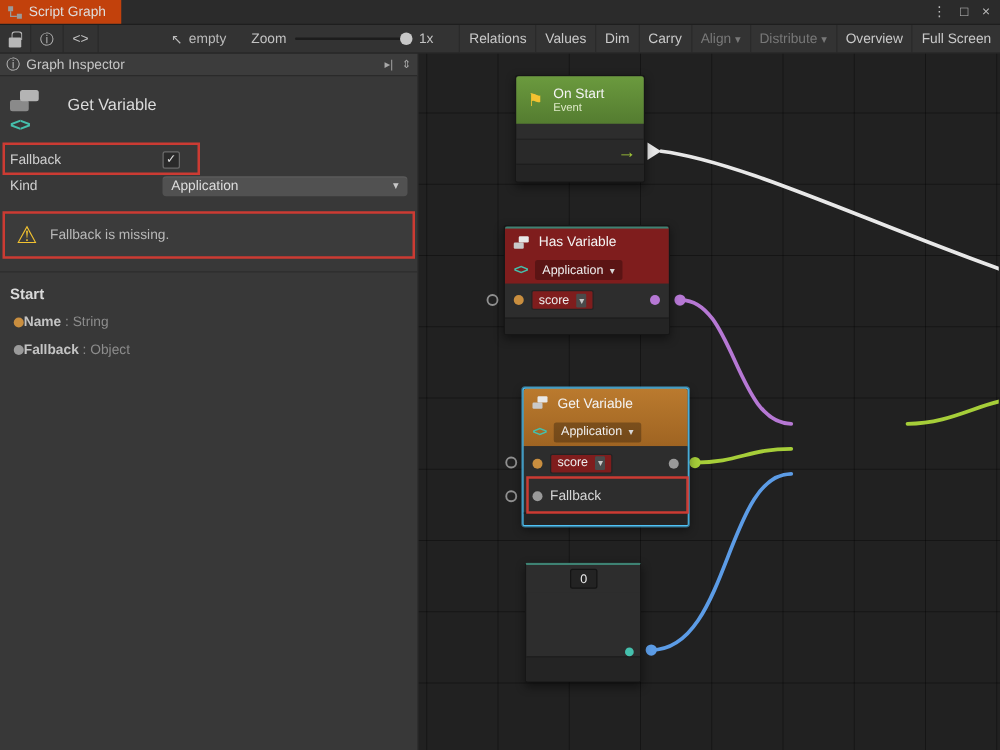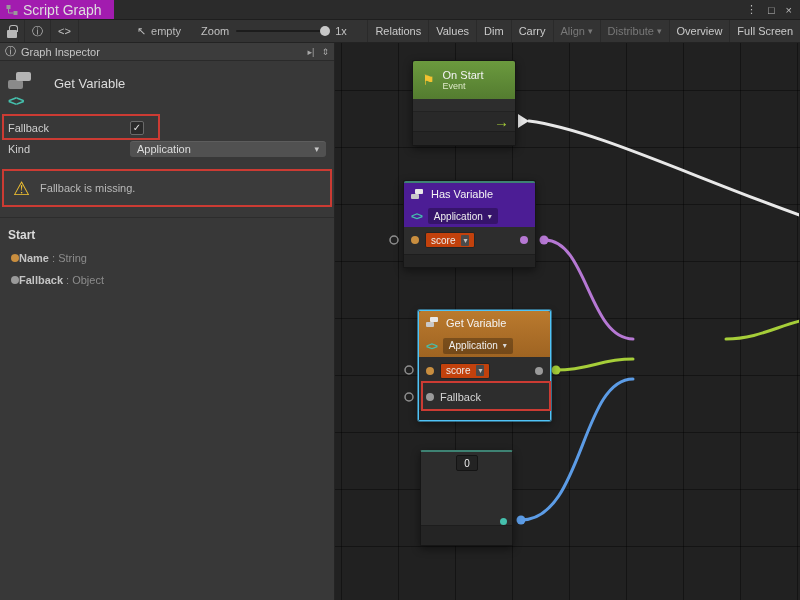--- a/index.html
+++ b/index.html
@@ -2,21 +2,21 @@
 <html><head>
 <meta charset="utf-8">
 <style>
   *{margin:0;padding:0;box-sizing:border-box}
   html,body{width:800px;height:600px;overflow:hidden;background:#383838;
     font-family:"Liberation Sans","DejaVu Sans",sans-serif}
   .window{width:800px;height:600px;display:flex;flex-direction:column;color:#C8C8C8;font-size:11px}
 
   
   .titlebar{height:20px;flex:0 0 20px;background:#2B2B2B;display:flex;align-items:stretch;border-bottom:1px solid #1E1E1E}
-  .tab{display:flex;align-items:center;gap:5px;background:#a21caf;padding:0 12px 0 6px;color:#DEDEDE;font-size:14px}
+  .tab{display:flex;align-items:center;gap:5px;background:#c2410c;padding:0 12px 0 6px;color:#DEDEDE;font-size:11px}
   .tb-right{margin-left:auto;display:flex;align-items:center;gap:11px;padding-right:8px;color:#BDBDBD}
 
   
   .toolbar{height:23px;flex:0 0 23px;background:#333;border-bottom:1px solid #232323;display:flex;align-items:center;font-size:11px;color:#C2C2C2}
   .tbtn{display:flex;align-items:center;justify-content:center;height:100%;padding:0 7px;border-right:1px solid #2A2A2A}
   .lock{width:10px;height:8px;background:#B8B8B8;border-radius:1px;position:relative;display:inline-block;margin-top:5px}
   .lock::before{content:"";position:absolute;left:1.5px;top:-5px;width:7px;height:6px;border:1.5px solid #B8B8B8;border-bottom:none;border-radius:3px 3px 0 0}
   .empty-cluster{margin-left:58px;display:flex;gap:5px;align-items:center;color:#BBB}
   .zoom-label{margin-left:20px}
   .slider{width:92px;height:2px;background:#1C1C1C;border-radius:1px;margin:0 7px;position:relative}
@@ -70,32 +70,32 @@
   .wires{position:absolute;inset:0;z-index:1}
   .wires path{fill:none;stroke-width:3;stroke-linecap:round}
   .node{position:absolute;z-index:2;background:#2D2D2D;border:1px solid #161616;border-radius:2px;
     box-shadow:0 3px 8px rgba(0,0,0,.45);color:#DDD;font-size:11px;display:flex;flex-direction:column}
   .node.selected{border-color:#4FC3F7;box-shadow:0 0 0 1px rgba(79,195,247,.5),0 3px 8px rgba(0,0,0,.45)}
   .node.tealtop{border-top:2px solid #3E8273}
   .green-head{background:linear-gradient(#6B9A3E,#547C30);border-radius:2px 2px 0 0;height:38px;display:flex;gap:8px;align-items:center;padding:0 9px}
   .flag{color:#F2C230;font-size:14px;line-height:1}
   .ntitle{font-weight:normal;color:#F4F4F4}
   .nsub{font-size:9px;color:#DFEAC9}
-  .dark-head{background:#4c1d95;border-radius:2px 2px 0 0;border-top:2px solid #3E8273}
+  .dark-head{background:#7f1d1d;border-radius:2px 2px 0 0;border-top:2px solid #3E8273}
   .orange-head{background:linear-gradient(#BA7A2E,#9F6422);border-radius:2px 2px 0 0}
   .nh-line{display:flex;align-items:center;gap:6px;padding:0 7px;height:22px}
   .mini-stack{position:relative;width:14px;height:11px;display:inline-block}
   .mini-stack i{position:absolute;width:8px;height:5px;border-radius:1px}
   .mini-stack i:first-child{left:0;top:5px;background:#C9C9C9}
   .mini-stack i:last-child{left:4px;top:0;background:#E8E8E8}
   .mini-code{color:#45C0AD;font-weight:bold;font-size:11px;letter-spacing:-1px}
   .kind-dd{background:rgba(0,0,0,.28);border-radius:2px;height:16px;display:inline-flex;align-items:center;padding:0 6px;font-size:10px;color:#EFEFEF}
   .kind-dd::after{content:"▾";font-size:8px;margin-left:5px;color:#D8D8D8}
   .vrow{display:flex;align-items:center;gap:6px;padding:0 7px;background:#2D2D2D}
-  .score-dd{display:inline-flex;align-items:center;background:#c2410c;border:1px solid #242424;border-radius:2px;height:16px;padding:0 5px;font-size:10px;color:#ECECEC}
+  .score-dd{display:inline-flex;align-items:center;background:#7f1d1d;border:1px solid #242424;border-radius:2px;height:16px;padding:0 5px;font-size:10px;color:#ECECEC}
   .score-dd::after{content:"▾";font-size:8px;margin-left:6px;color:#C6C6C6;background:#4A4A4A;padding:1px 2px;border-radius:1px}
   .ml-auto{margin-left:auto}
   .spacer{flex:1}
   .arrow-row{display:flex;align-items:center;justify-content:flex-end;padding:0 6px;background:#292929;border-top:1px solid #222;height:20px}
   .flow-arrow{color:#A6CE39;font-weight:bold;font-size:15px;line-height:1}
   .nfooter{background:#242424;border-top:1px solid #1D1D1D;margin-top:auto}
   .sel-head{background:#3A3A3A;display:flex;gap:6px;align-items:center;padding:0 7px;height:26px;border-radius:2px 2px 0 0}
   .bigdot{width:18px;height:18px;border-radius:50%;background:#45C0AD;flex:0 0 auto}
   .valbox{background:#232323;border:1px solid #141414;border-radius:2px;min-width:22px;height:16px;display:flex;align-items:center;justify-content:center;color:#EEE;font-size:10px;margin-left:28px}
   .int-out{position:absolute;right:5px;top:66px;width:7px;height:7px;border-radius:50%;background:#45C0AD}

